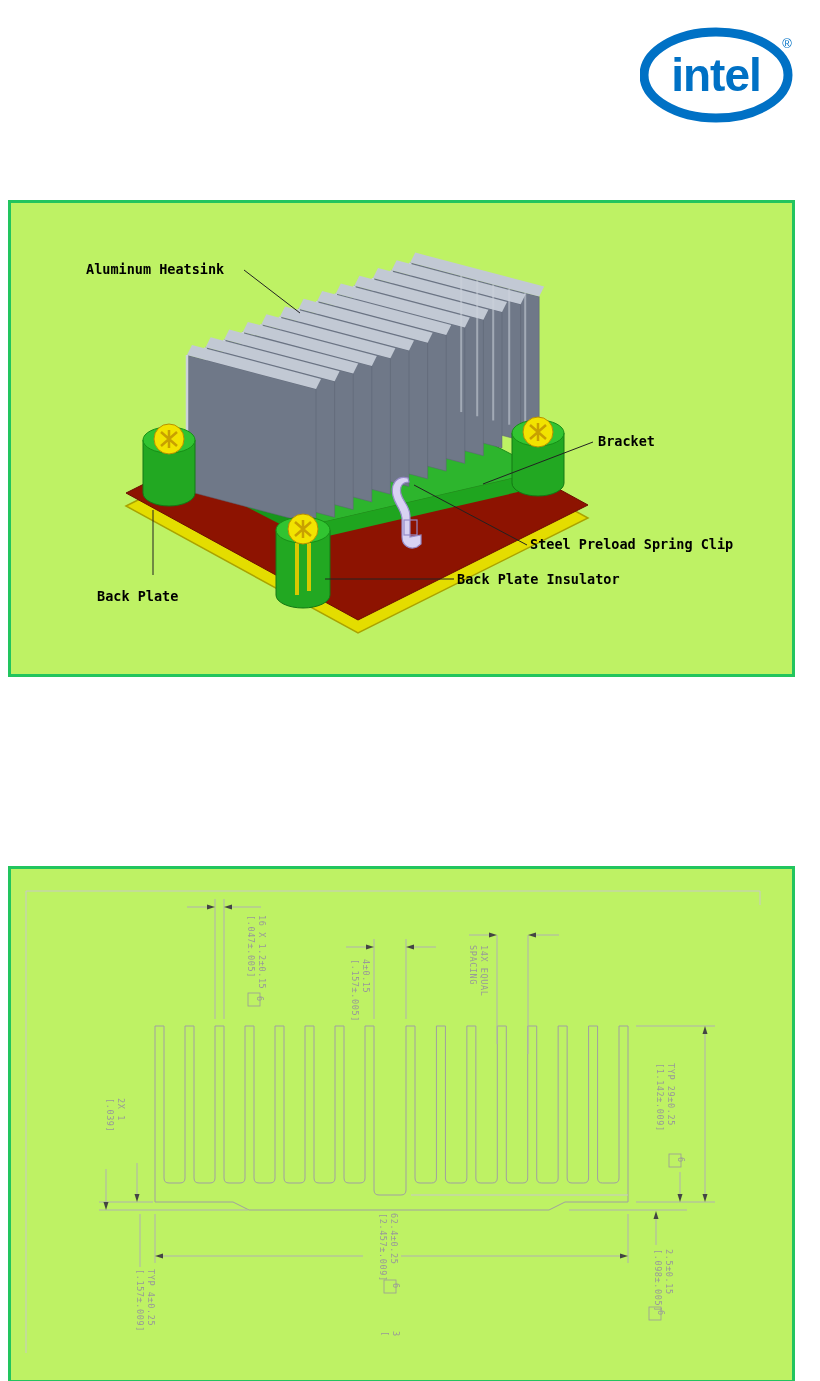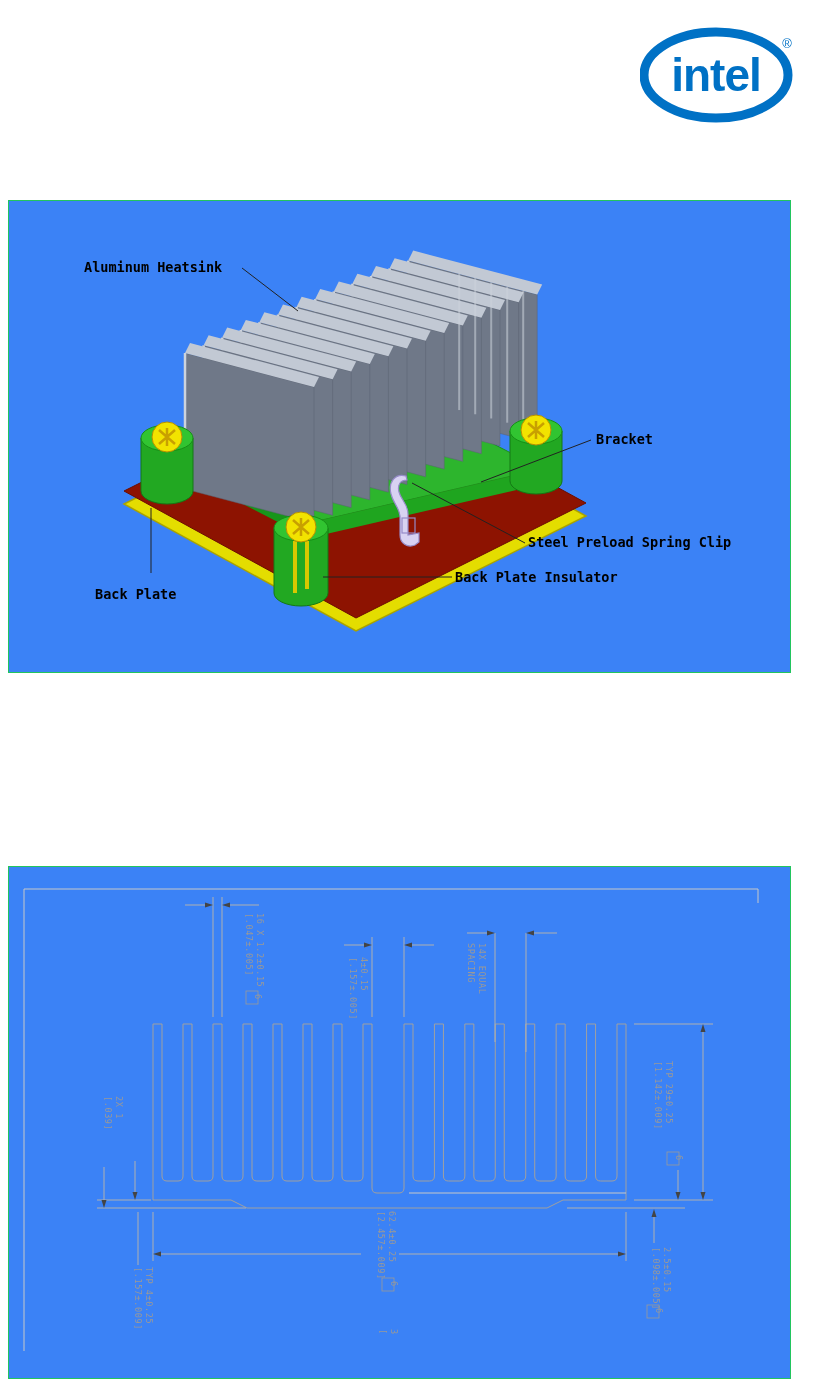--- a/index.html
+++ b/index.html
@@ -1,18 +1,18 @@
 <!DOCTYPE html>
 <html><head>
 <meta charset="utf-8">
 <style>
   html,body{margin:0;padding:0;background:#fff;}
   .page{position:relative;width:820px;height:1381px;background:#ffffff;overflow:hidden;
         font-family:"DejaVu Sans Mono", monospace;}
-  .figbox{position:absolute;border:1px solid #22c55e;background:#3b82f6;}
+  .figbox{position:absolute;border:3px solid #22c55e;background:#bef264;}
   #fig1{left:8px;top:200px;width:781px;height:471px;}
   #fig2{left:8px;top:866px;width:781px;height:511px;}
   #logo{position:absolute;left:640px;top:26px;width:160px;height:100px;}
   svg{display:block;}
   .lbl{font-family:"DejaVu Sans Mono", monospace;font-weight:bold;font-size:13.5px;fill:#000;}
   .cadtext{font-family:"DejaVu Sans Mono", monospace;font-size:8.5px;fill:#999;letter-spacing:0.6px;}
   .cadline{stroke:#b0b0b0;stroke-width:1;fill:none;}
   .cadframe{stroke:#c8c8c8;stroke-width:1;fill:none;}
   .cadarrow{fill:#444;stroke:none;}
   .notebox{stroke:#999;fill:none;stroke-width:0.8;}

